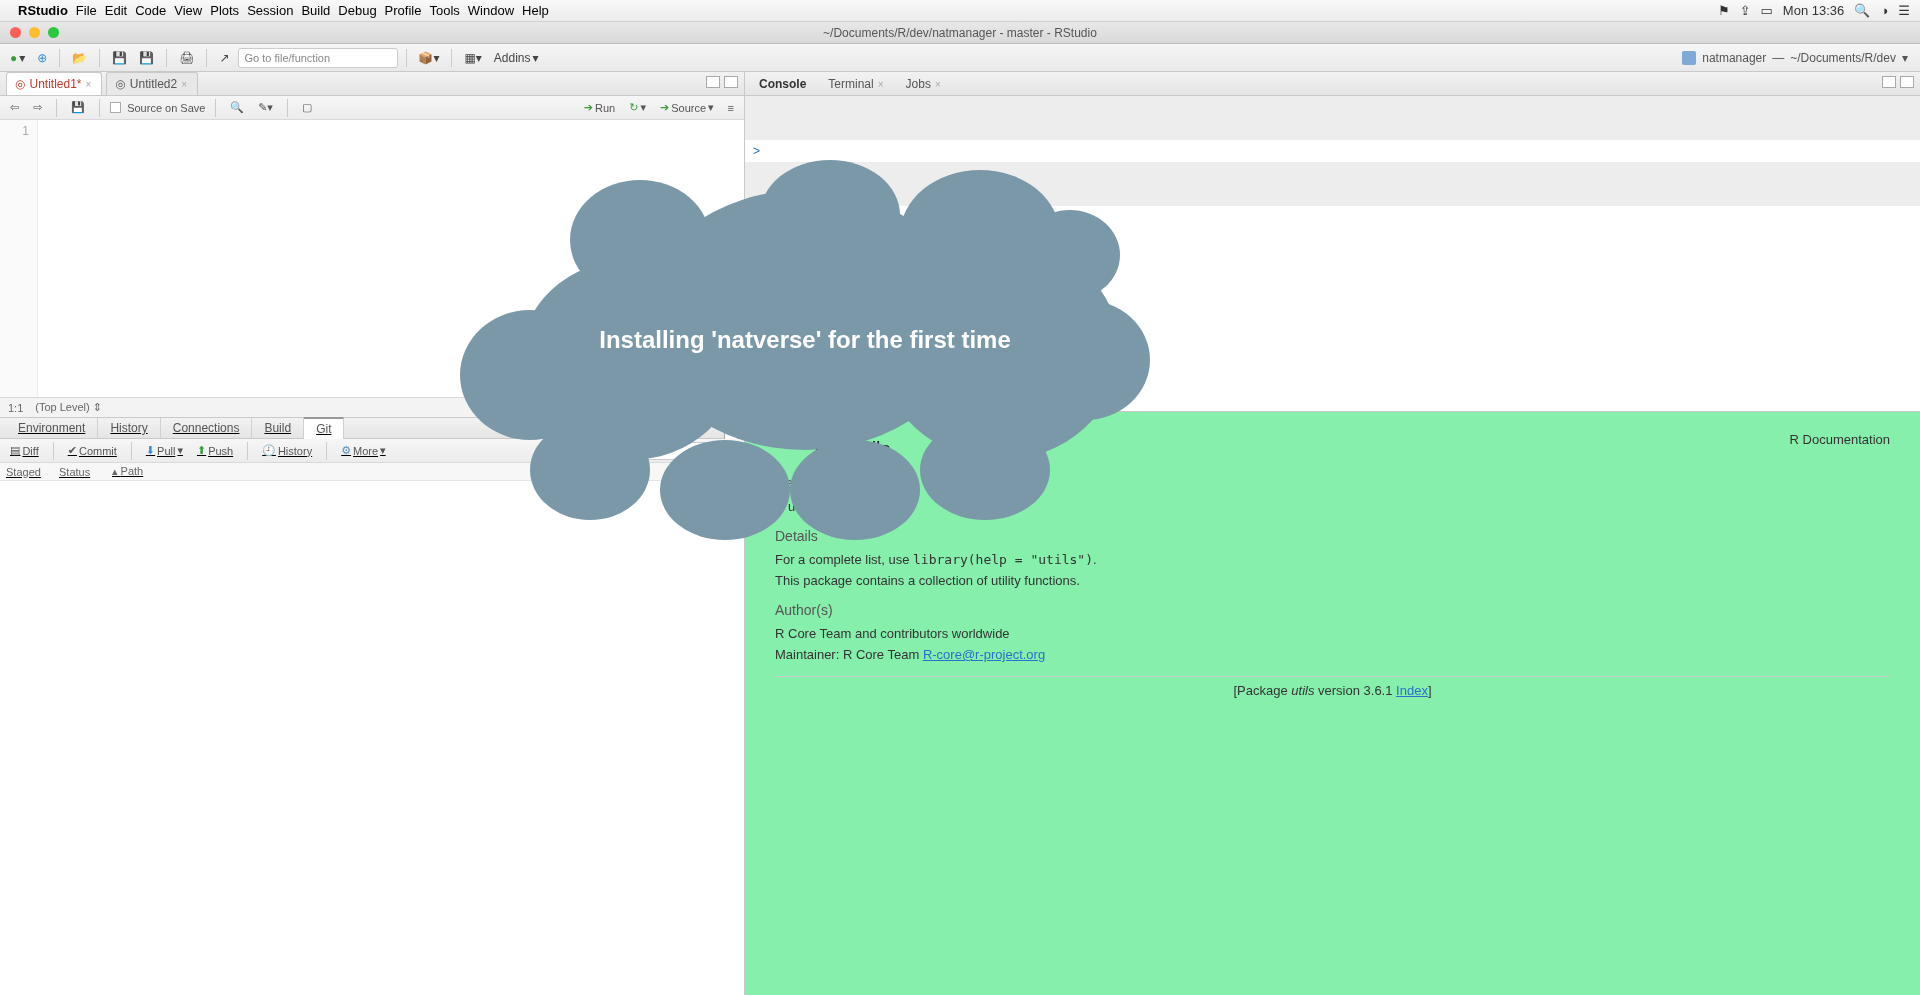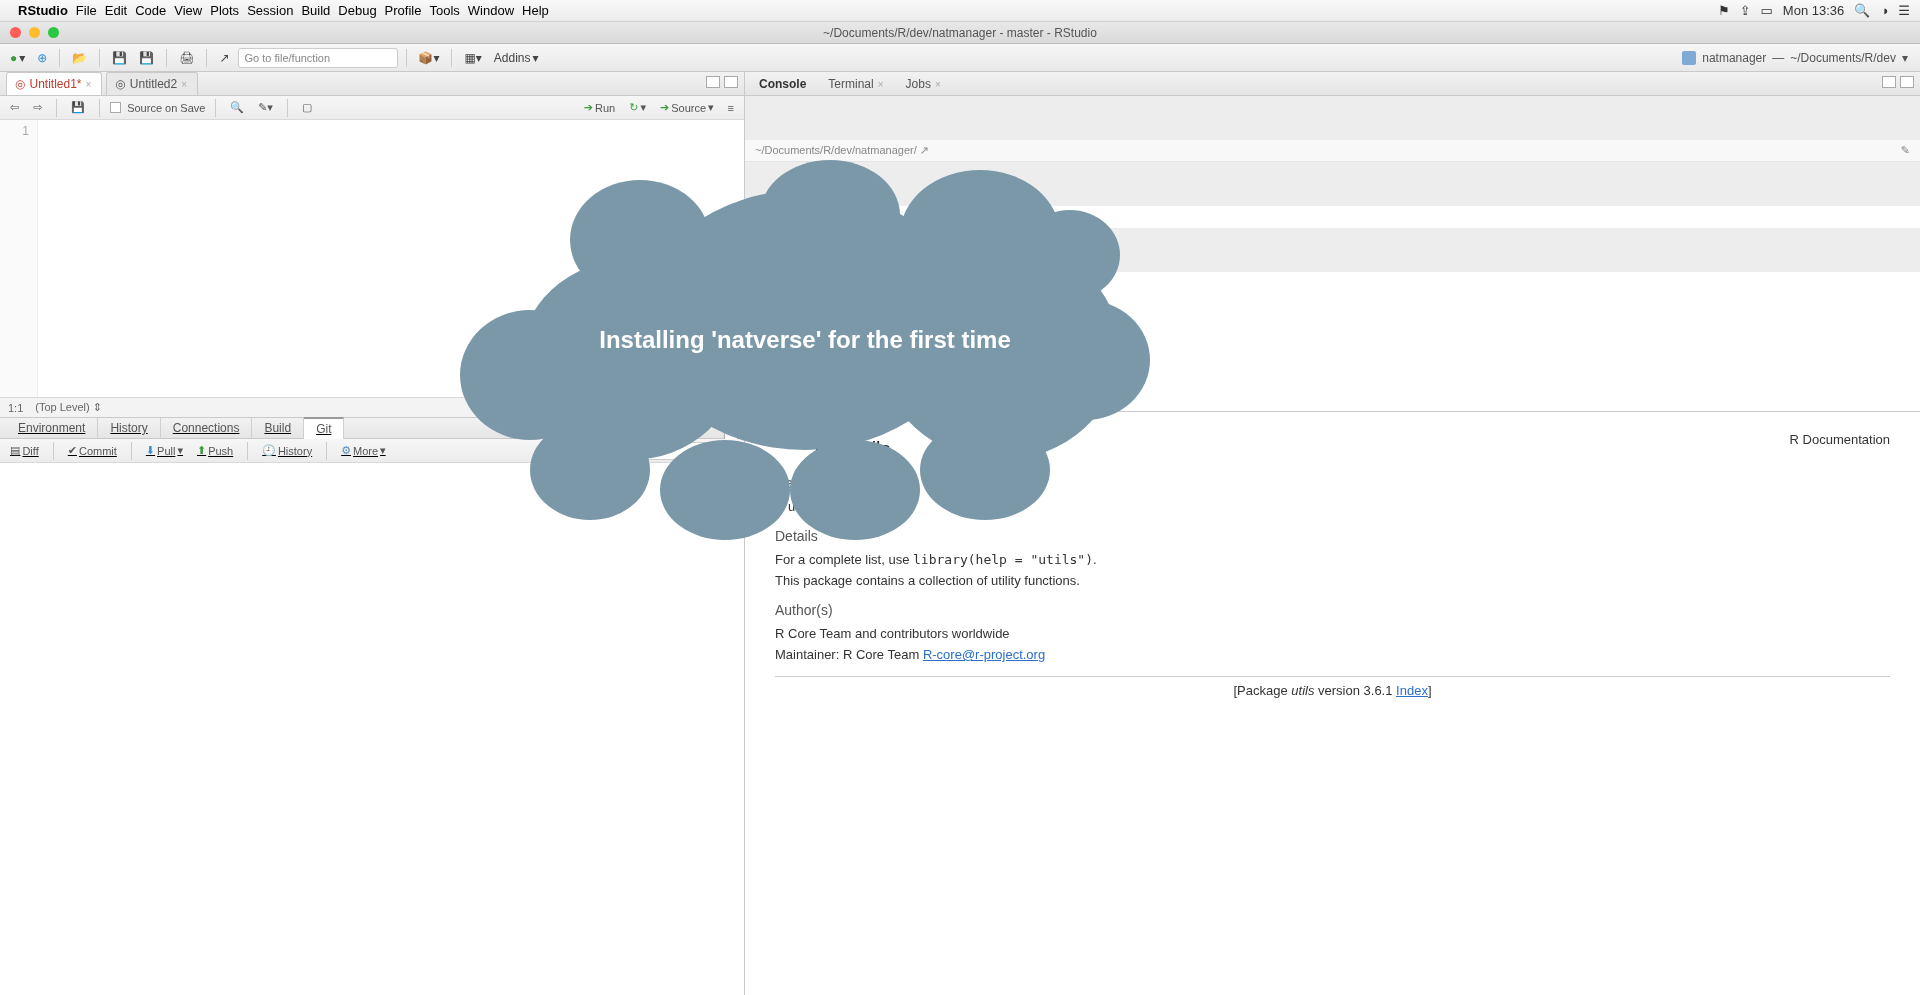--- a/index.html
+++ b/index.html
@@ -62,21 +62,21 @@
 .gittool { height:24px; background:linear-gradient(#f6f6f6,#ececec); border-bottom:1px solid #d9d9d9; display:flex; align-items:center; padding:0 6px; font-size:11px; color:#555; gap:8px; justify-content:space-between;}
 .gitcols { height:18px; background:#f7f7f7; border-bottom:1px solid #e5e5e5; font-size:11px; color:#666; display:flex; align-items:center; padding:0 6px; gap:8px;}
 .gitlist { flex:1; background:#fff;}
 
 
 .consolepath { height:22px; border-bottom:1px solid #e5e5e5; font-size:11px; color:#888; display:flex; align-items:center; padding:0 10px; justify-content:space-between; background:#f8f8f8;}
 .console { flex:0 0 auto; background:#fff; font-family: Menlo, monospace; font-size:12px; padding:4px 8px; color:#333;}
 .prompt { color:#2a6fc9; }
 
 
-.helpwrap { flex:1; background:#ffffff; overflow:auto; padding:20px 30px; position:relative; font-size:13px; color:#333;}
+.helpwrap { flex:1; background:#86efac; overflow:auto; padding:20px 30px; position:relative; font-size:13px; color:#333;}
 .helpwrap h2 { font-size:20px; font-weight:400; margin:6px 0 14px 40px; color:#222;}
 .helpwrap h3 { font-size:14px; font-weight:normal; color:#555; margin:14px 0 8px 0;}
 .helpwrap p { margin:6px 0;}
 .helpwrap code { font-family: Menlo, monospace; }
 .helpwrap a { color:#2a6fc9; text-decoration:underline;}
 .doclabel { position:absolute; right:30px; top:20px; font-size:13px; color:#333;}
 .hr { border-top:1px solid #ccc; margin:14px 0 6px 0;}
 .pkgline { text-align:center; font-size:13px;}
 
 .searchbox { border:1px solid #ccc; background:#fff; width:100px; height:18px; border-radius:9px; padding:0 8px; font-size:11px; color:#888; display:flex; align-items:center;}
@@ -253,20 +253,25 @@
           <span class="sep"></span>
           <span class="tbtn">🕘 <span>History</span></span>
           <span class="sep"></span>
           <span class="tbtn"><span class="gear">⚙</span> <span>More</span> ▾</span>
         </div>
         <div class="subtool-right">
           <div class="searchbox">🔍</div>
           <span class="tbtn">↻</span>
         </div>
       </div>
+      <div class="gitcols">
+        <span style="width:45px">Staged</span>
+        <span style="width:45px">Status</span>
+        <span>▴ <span>Path</span></span>
+      </div>
       <div class="gitlist"></div>
     </div>
   </div>
 
   <div class="rightcol">
 
     <div class="rightcol-top">
       <div class="tabs">
         <div class="tab" style="border:none;background:transparent;font-weight:bold;color:#333">Console</div>
         <div class="tab inactive" style="border:none;background:transparent">
@@ -274,24 +279,20 @@
             <span class="x">×</span>
           </div>
         <div class="tab inactive" style="border:none;background:transparent">
             <span>Jobs</span> 
             <span class="x">×</span>
           </div>
         <div class="winbtns">
           <div class="winbtn"></div>
           <div class="winbtn"></div>
         </div>
-      </div>
-      <div class="consolepath">
-        <span><span>~/Documents/R/dev/natmanager/</span> <span>↗</span></span>
-        <span>✎</span>
       </div>
       <div class="console">
         <span class="prompt">&gt;</span>
       </div>
       <div style="flex:1;background:#fff"></div>
     </div>
 
     <div class="rightcol-bottom">
       <div class="helpwrap">
         <div class="doclabel">R Documentation</div>

